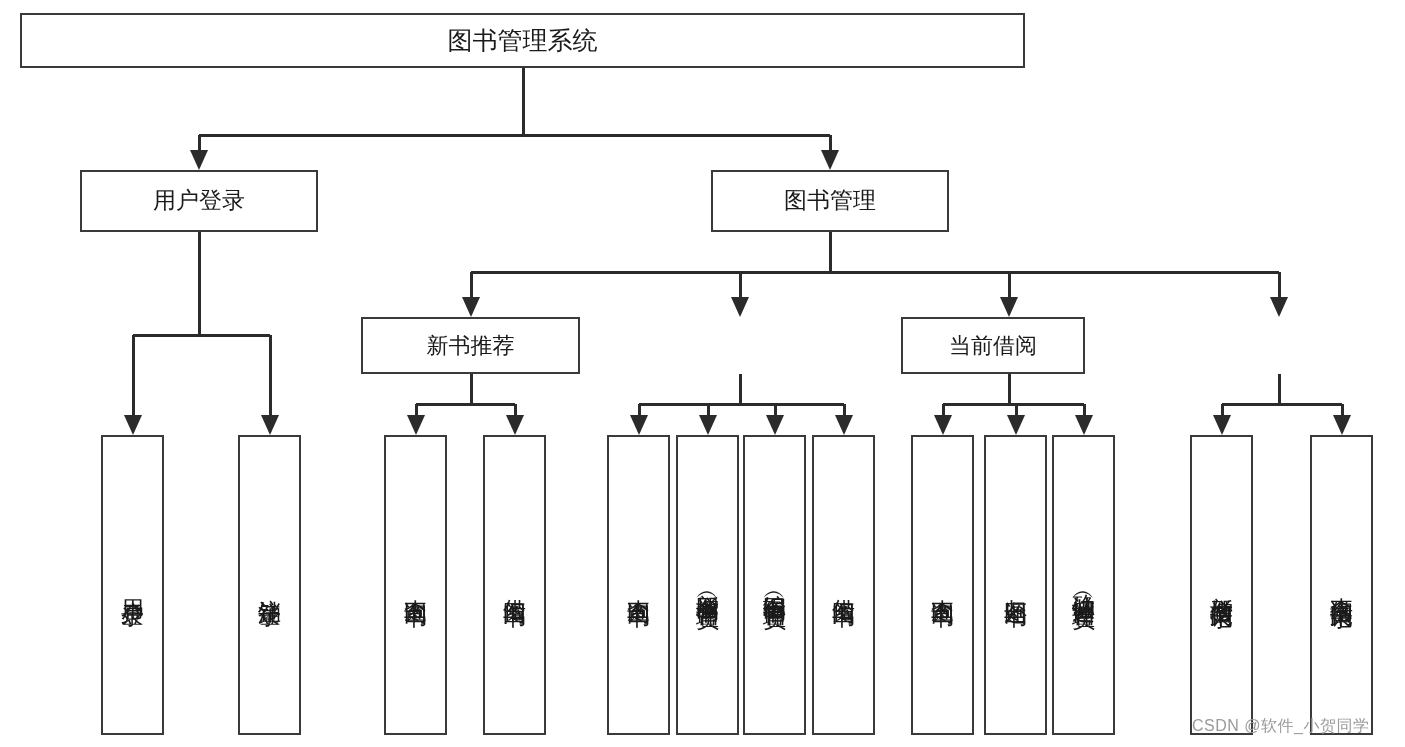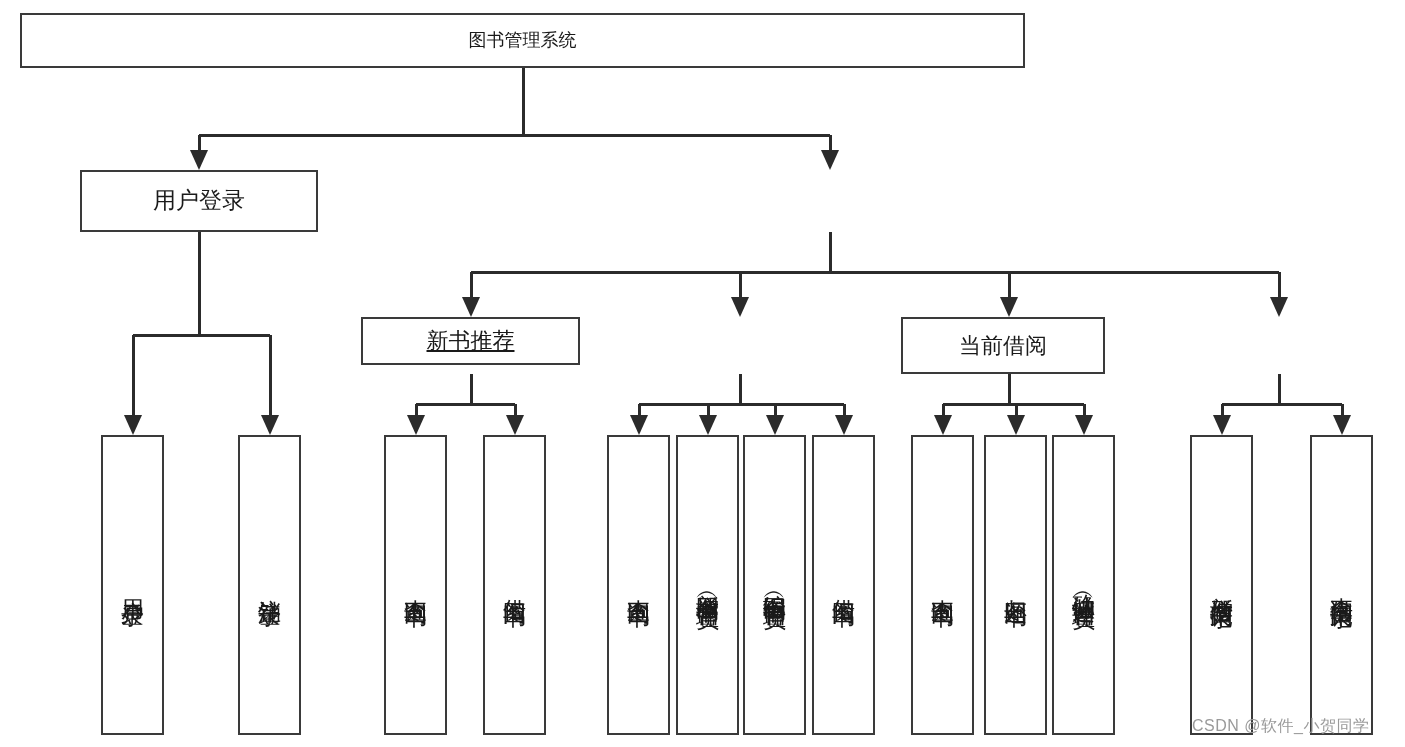--- a/index.html
+++ b/index.html
@@ -28,21 +28,21 @@
     align-items: center;
     justify-content: center;
     color: #1a1a1a;
   }
   .node .label {
     display: block;
     text-align: center;
     line-height: 1.18;
     white-space: nowrap;
   }
-  .node.root  { font-size: 18px; }
+  .node.root  { font-size: 25px; }
   .node.lvl1  { font-size: 23px; }
   .node.lvl2  { font-size: 22px; }
   
   .node.leaf {
     font-size: 23px;
     align-items: center;
     justify-content: center;
   }
   .node.leaf .label {
     writing-mode: vertical-rl;
@@ -132,24 +132,27 @@
     <div class="seg v" style="left: 1220.5px; top: 404px; height: 11px;"></div>
     <div class="arrow" style="left: 1212.5px; top: 415px;"></div>
     <div class="seg v" style="left: 1340.5px; top: 404px; height: 11px;"></div>
     <div class="arrow" style="left: 1332.5px; top: 415px;"></div>
     <div class="node root" style="left: 20px; top: 13px; width: 1005px; height: 55px;">
       <span class="label">图书管理系统</span>
     </div>
     <div class="node lvl1" style="left: 80px; top: 170px; width: 238px; height: 62px;">
       <span class="label">用户登录</span>
     </div>
-    <div class="node lvl2" style="left: 361px; top: 317px; width: 219px; height: 48px; text-decoration: underline;">
+    <div class="node lvl1" style="left: 711px; top: 170px; width: 238px; height: 62px;">
+      <span class="label">图书管理</span>
+    </div>
+    <div class="node lvl2" style="left: 361px; top: 317px; width: 219px; height: 57px;">
       <span class="label">新书推荐</span>
     </div>
-    <div class="node lvl2" style="left: 901px; top: 317px; width: 204px; height: 57px;">
+    <div class="node lvl2" style="left: 901px; top: 317px; width: 184px; height: 57px;">
       <span class="label">当前借阅</span>
     </div>
     <div class="node leaf" style="left: 101px; top: 435px; width: 63px; height: 300px;">
       <span class="label">用户登录</span>
     </div>
     <div class="node leaf" style="left: 238px; top: 435px; width: 63px; height: 300px;">
       <span class="label">注销登录</span>
     </div>
     <div class="node leaf" style="left: 384px; top: 435px; width: 63px; height: 300px;">
       <span class="label">查询图书</span>

